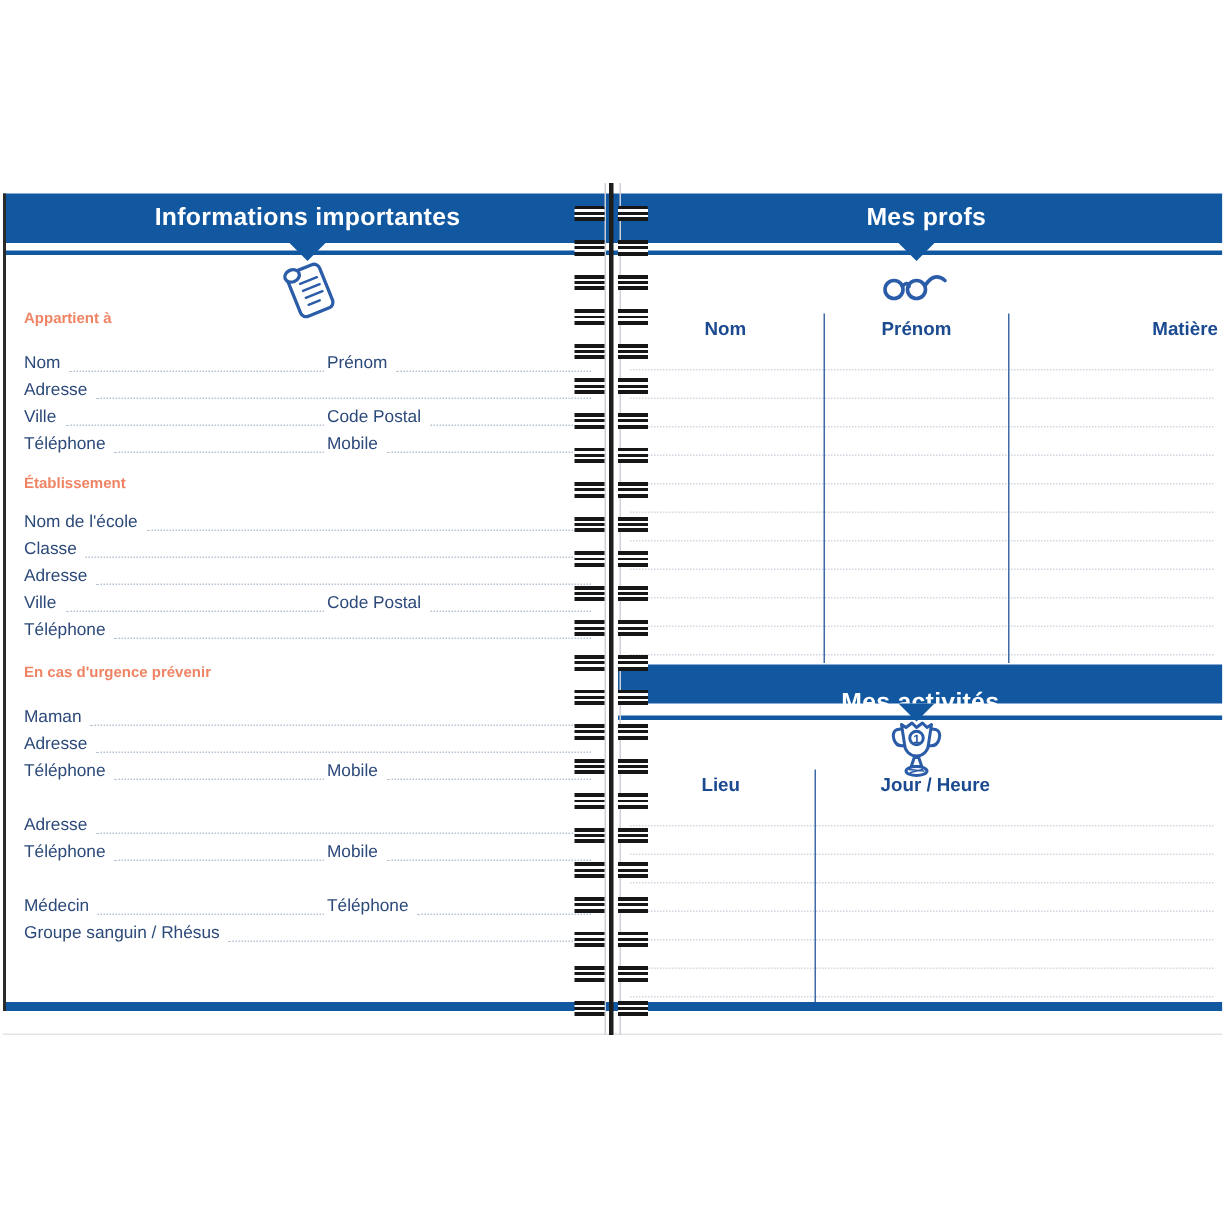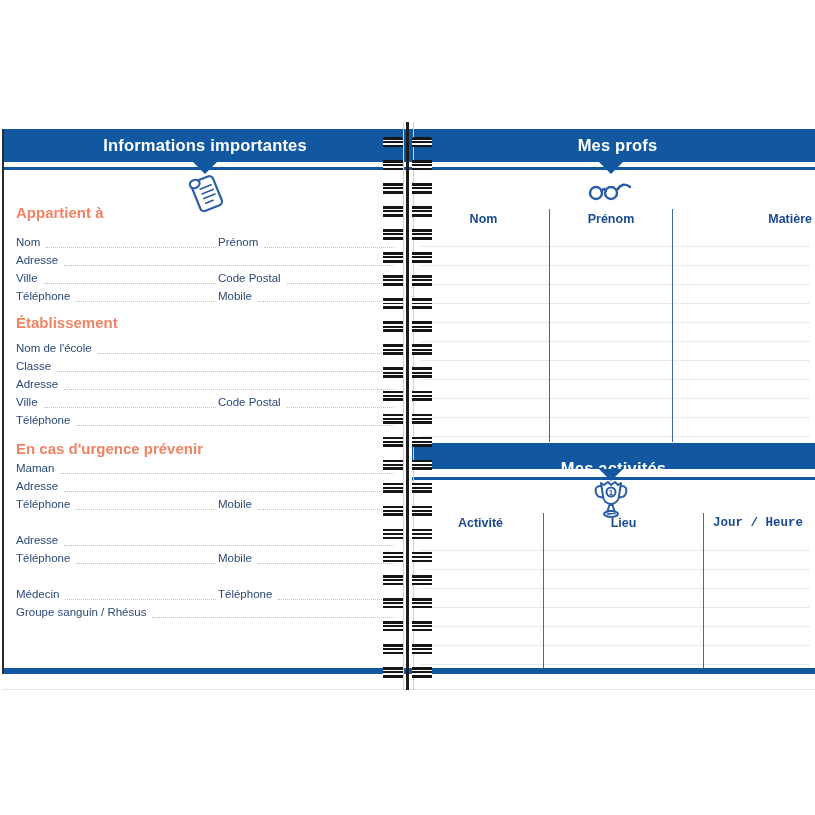--- a/index.html
+++ b/index.html
@@ -24,24 +24,24 @@
   
   .gutter-line{position:absolute;left:406px;top:122px;width:3px;height:568px;background:#1d1d1d;z-index:7;}
   .gutter-light{position:absolute;top:122px;width:1px;height:568px;background:#cdd0d6;z-index:6;}
   .ringcol{position:absolute;top:137px;height:547px;width:20px;z-index:8;border-radius:2px;
     background:repeating-linear-gradient(to bottom,
       #161616 0 2.6px,#fdfdfd 2.6px 4.2px,#161616 4.2px 6.1px,
       #fdfdfd 6.1px 7.7px,#161616 7.7px 10.4px,transparent 10.4px 23.05px);}
 
   
   .content{position:absolute;left:16px;top:205px;width:380px;z-index:1;}
-  .oh{color:#ef8465;font-weight:bold;font-size:15px;line-height:16px;margin:0;}
+  .oh{color:#ef8465;font-weight:bold;font-size:10px;line-height:16px;margin:0;}
   .oh.h2{margin-top:10px;margin-bottom:8px;}
   .oh.h1{margin-bottom:12px;}
-  .oh.h3{margin-top:12px;margin-bottom:2px;}
+  .oh.h3{margin-top:12px;margin-bottom:12px;}
   .row{display:flex;height:18px;font-size:11.5px;color:#2b4979;}
   .lbl{line-height:18px;white-space:nowrap;}
   .leader{flex:1;border-bottom:1.4px dotted #b8c3d2;margin:0 2px 3.5px 6px;}
   .c1{width:202px;display:flex;}
   .c2{flex:1;display:flex;}
   .gap{height:18px;}
 
   
   .cols{position:absolute;display:flex;z-index:1;}
   .cols.profs{left:418px;top:209px;width:394px;height:233px;}
@@ -259,21 +259,20 @@
   <div class="dotlines activ">
       <div class="dotline"></div>
       <div class="dotline"></div>
       <div class="dotline"></div>
       <div class="dotline"></div>
       <div class="dotline"></div>
       <div class="dotline"></div>
       <div class="dotline"></div>
     </div>
   <div class="cols activ">
-    <div class="col">Activité</div>
     <div class="col">Lieu</div>
     <div class="col">Jour / Heure</div>
   </div>
 
   <div class="gutter-light" style="left:403px;"></div>
   <div class="gutter-light" style="left:413px;"></div>
   <div class="gutter-line"></div>
   <div class="ringcol" style="left:383px;"></div>
   <div class="ringcol" style="left:412px;"></div>
 

